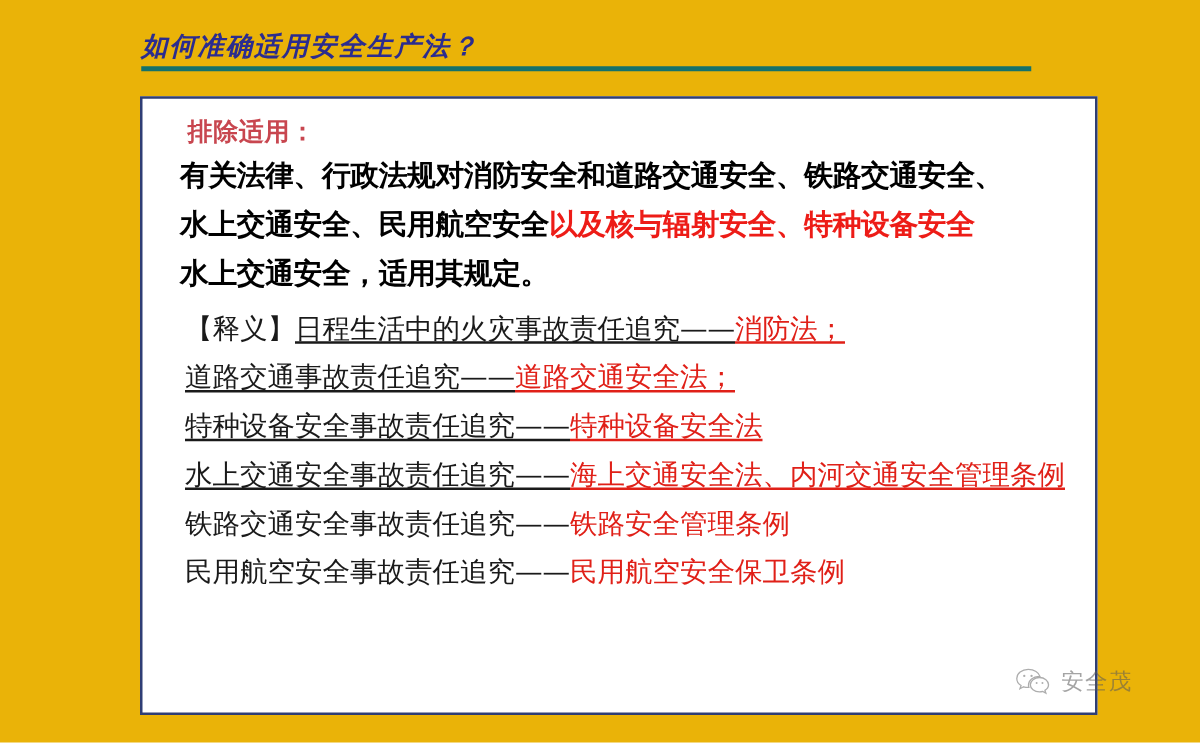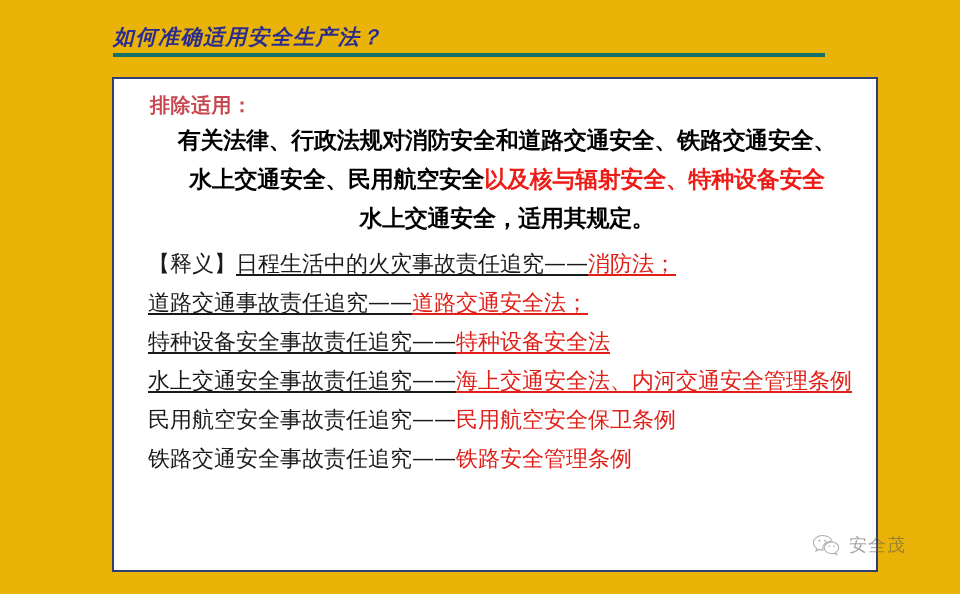--- a/index.html
+++ b/index.html
@@ -73,21 +73,20 @@
 
   
   .statute {
     font-family: Liberation Sans, sans-serif;
     font-size: 23px;
     font-weight: bold;
     color: #000000;
     line-height: 39px;
     letter-spacing: -0.3px;
     margin-left: 2px;
-    text-align: center;
   }
   .statute .red { color: #ED1C17; }
 
   
   .explain {
     margin-top: 6px;
     margin-left: 6px;
     font-family: "DejaVu Serif", "Liberation Serif", serif;
     font-size: 22px;
     color: #1a1a1a;
@@ -141,23 +140,23 @@
 
       <div class="row"><span>【释义】</span><span class="u">日程生活中的火灾事故责任追究——</span><span class="u red">消防法；</span></div>
 
       <div class="row"><span class="u">道路交通事故责任追究——</span><span class="u red">道路交通安全法；</span></div>
 
 
       <div class="row"><span class="u">特种设备安全事故责任追究——</span><span class="u red">特种设备安全法</span></div>
 
       <div class="row wrap"><span class="u">水上交通安全事故责任追究——</span><span class="u red">海上交通安全法、内河交通安全管理条例</span></div>
 
+      <div class="row"><span>铁路交通安全事故责任追究——</span><span class="red">铁路安全管理条例</span></div>
+
       <div class="row"><span>民用航空安全事故责任追究——</span><span class="red">民用航空安全保卫条例</span></div>
-
-      <div class="row"><span>铁路交通安全事故责任追究——</span><span class="red">铁路安全管理条例</span></div>
 
     </div>
   </div>
 
   <div class="watermark">
     <span class="wm-icon">
       <svg viewBox="0 0 34 26" width="30" height="24" aria-hidden="true">
         <path d="M12 2.2C6.2 2.2 1.6 5.9 1.6 10.4c0 2.6 1.5 4.9 3.9 6.4l-1 3 3.4-1.8c1.2.35 2.4.55 3.6.55.35 0 .7-.02 1.05-.05-.2-.65-.3-1.3-.3-2 0-4.3 4.2-7.8 9.4-7.8.35 0 .7.02 1.05.06C21.8 5.1 17.4 2.2 12 2.2z" fill="none" stroke="#6b6b6b" stroke-width="1.2"></path>
         <circle cx="8.4" cy="8.2" r="1.05" fill="#6b6b6b"></circle>
         <circle cx="15.0" cy="8.2" r="1.05" fill="#6b6b6b"></circle>

